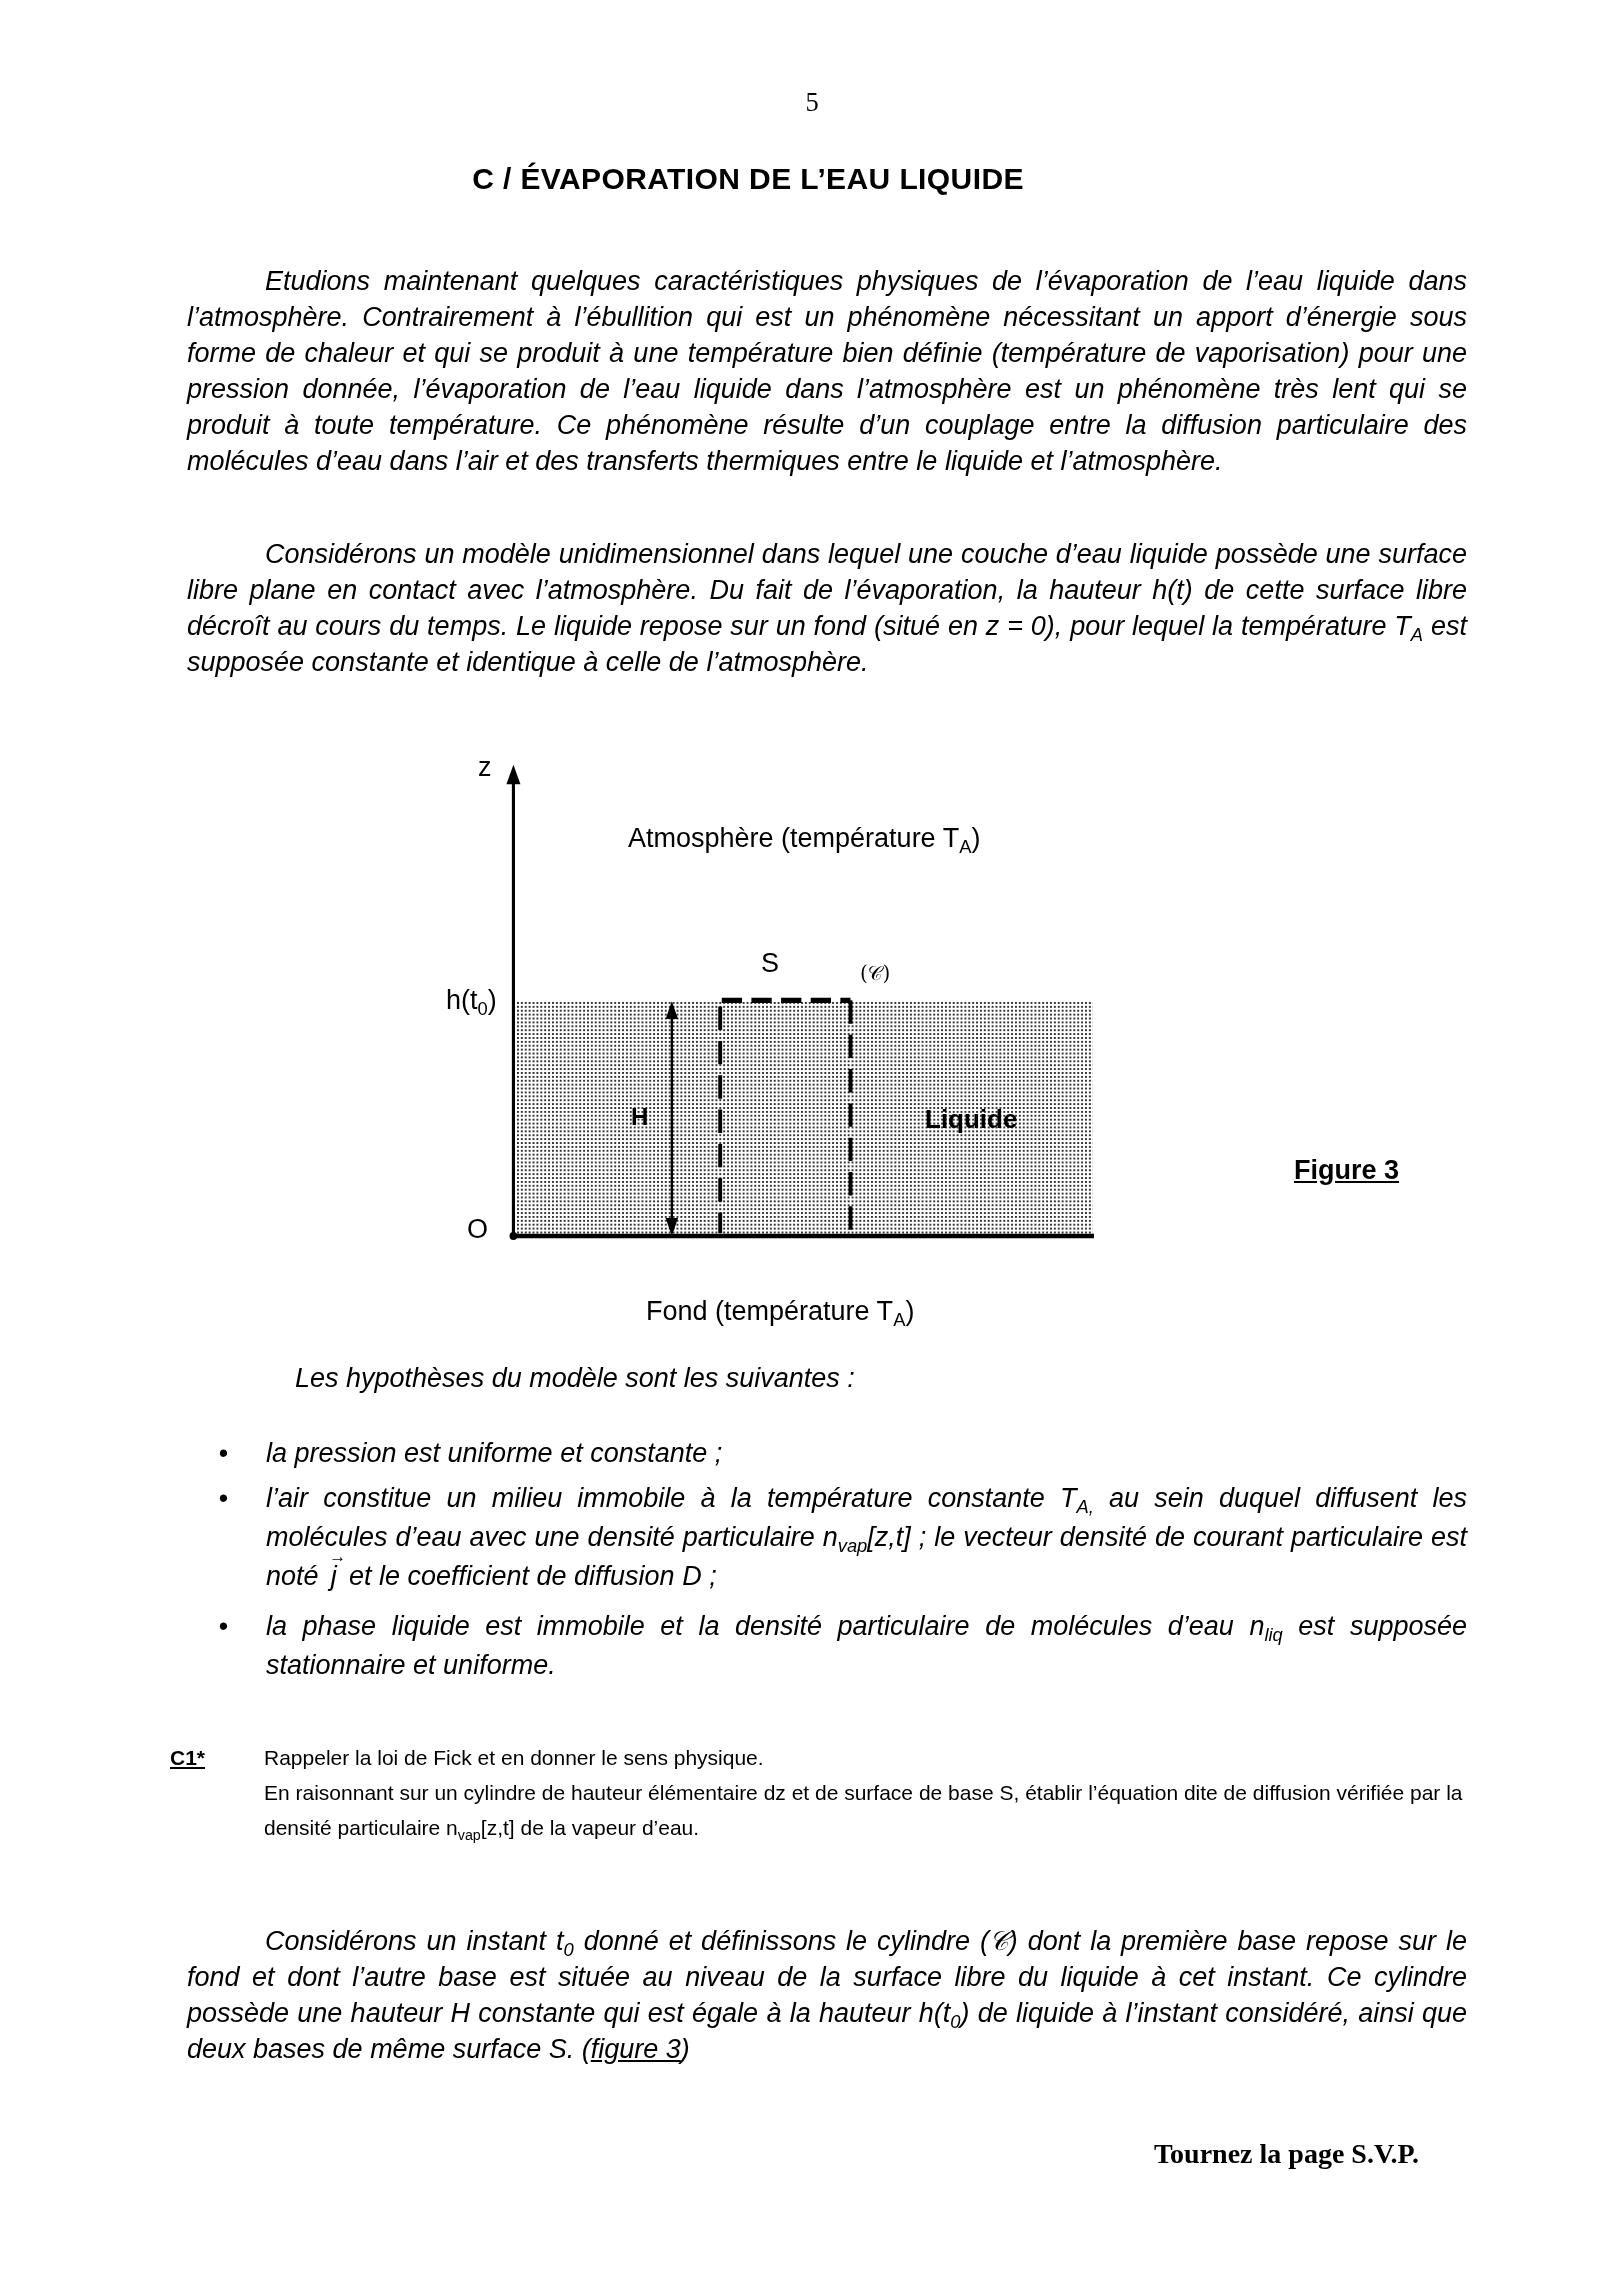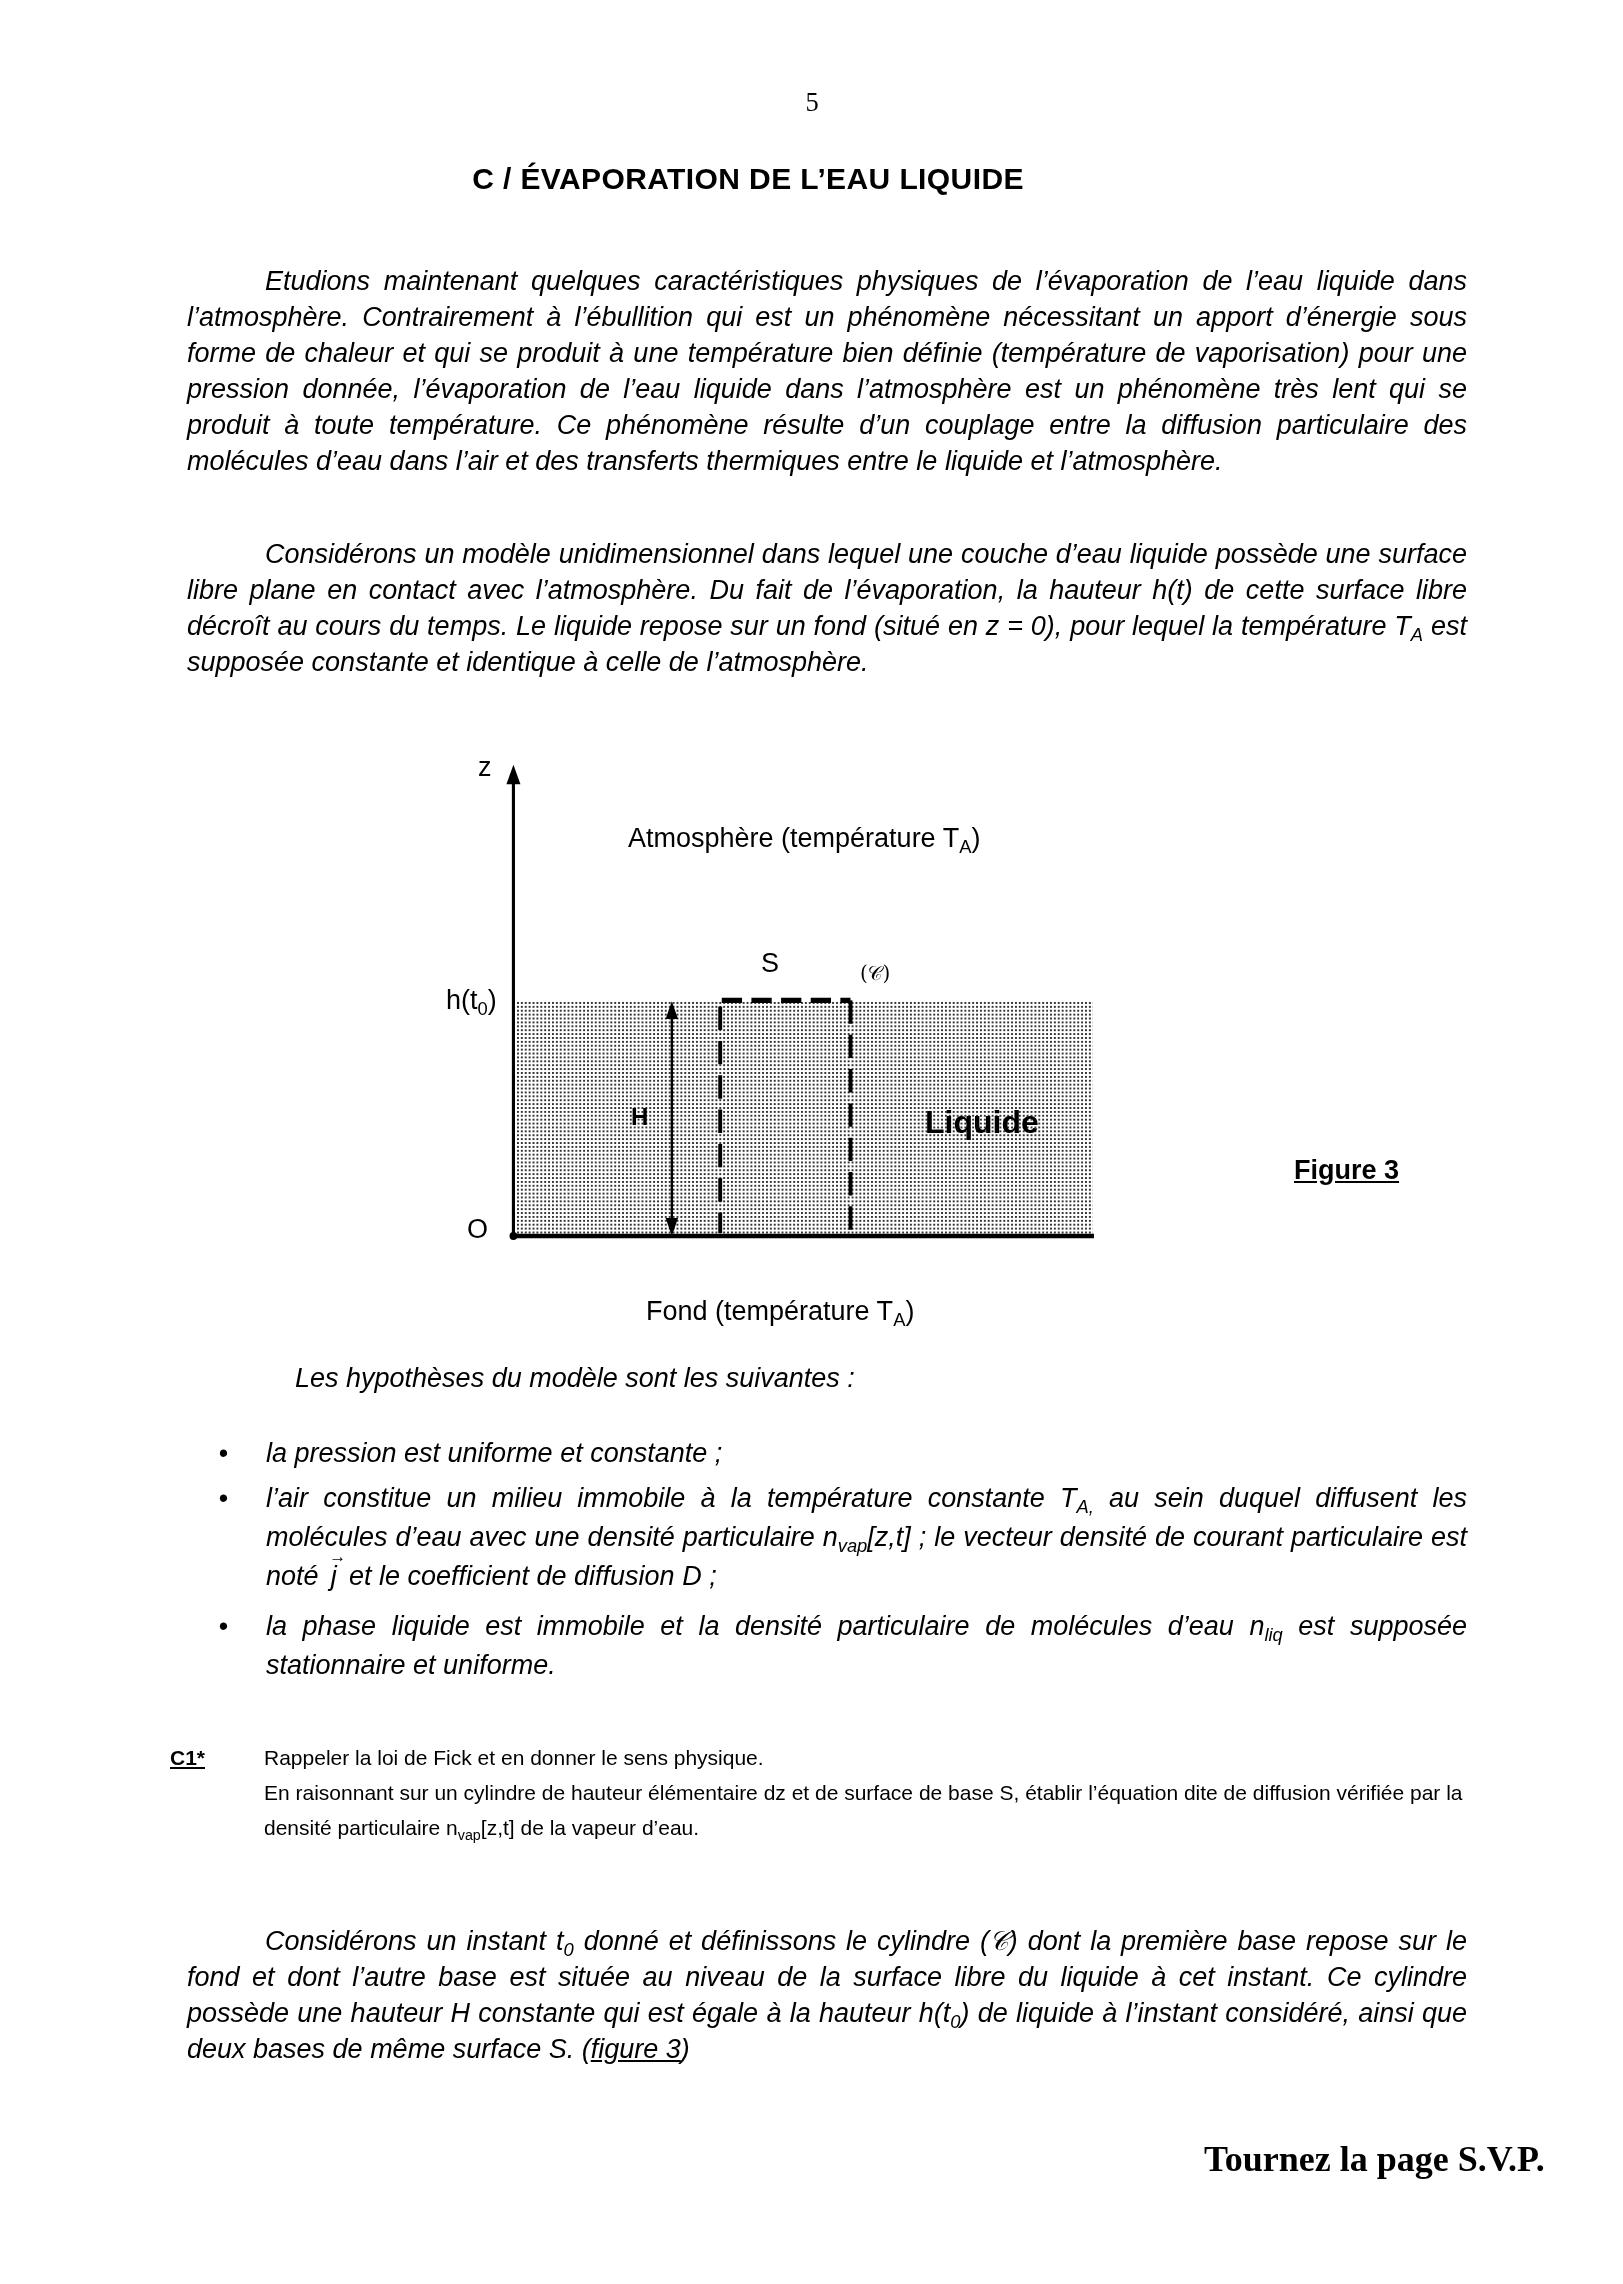--- a/index.html
+++ b/index.html
@@ -16,29 +16,29 @@
   .underline { text-decoration: underline; }
   .intro-hyp { left: 269px; top: 1363px; font-family: "Liberation Sans", sans-serif; font-style: italic; font-size: 27px; margin-left: 26px; }
   .hyp-list { left: 211px; width: 1256px; top: 1434px; font-family: "Liberation Sans", sans-serif; font-style: italic; font-size: 27px; line-height: 39px; list-style: none; margin: 0; padding: 0; }
   .hyp-list li { position: relative; padding-left: 55px; text-align: justify; margin-bottom: 6.2px; }
   .hyp-list li .bullet { position: absolute; left: 7.8px; top: 0; font-style: normal; }
   .vec-j { display: inline-block; position: relative; padding: 0 4.7px; }
   .vec-j::before { content: "\2192"; position: absolute; top: -20px; left: 3.1px; font-size: 17px; font-style: normal; }
   .question { left: 170px; top: 1740px; width: 1303px; font-family: "Liberation Sans", sans-serif; font-size: 21px; line-height: 35px; }
   .question .qlabel { position: absolute; left: 0; top: 0; font-weight: bold; text-decoration: underline; }
   .question .qbody { margin-left: 94px; }
-  .footer { left: 1204px; top: 2138px; font-family: "Liberation Serif", serif; font-weight: bold; font-size: 36px; }
+  .footer { left: 1154px; top: 2138px; font-family: "Liberation Serif", serif; font-weight: bold; font-size: 28px; }
   
   .fig-text { font-family: "Liberation Sans", sans-serif; font-size: 27px; }
   .liquid { left: 516px; top: 1001px; width: 577px; height: 234px;
     background-color: #ffffff;
     background-image: radial-gradient(circle, #333 0.7px, transparent 0.9px);
     background-size: 3.9px 3.9px; }
   .figure-label { left: 1294px; top: 1155px; font-family: "Liberation Sans", sans-serif; font-weight: bold; font-size: 27px; text-decoration: underline; }
-  .liquid-label { left: 925px; top: 1104px; font-family: "Liberation Sans", sans-serif; font-weight: bold; font-size: 32px; }
+  .liquid-label { left: 925px; top: 1104px; font-family: "Liberation Sans", sans-serif; font-weight: bold; font-size: 26px; }
 </style>
 </head>
 <body>
 
 <div class="abs page-num">5</div>
 <div class="abs section-title">C / ÉVAPORATION DE L’EAU LIQUIDE</div>
 
 <div class="abs para indent p1">Etudions maintenant quelques caractéristiques physiques de l’évaporation de l’eau liquide dans l’atmosphère. Contrairement à l’ébullition qui est un phénomène nécessitant un apport d’énergie sous forme de chaleur et qui se produit à une température bien définie (température de vaporisation) pour une pression donnée, l’évaporation de l’eau liquide dans l’atmosphère est un phénomène très lent qui se produit à toute température. Ce phénomène résulte d’un couplage entre la diffusion particulaire des molécules d’eau dans l’air et des transferts thermiques entre le liquide et l’atmosphère.</div>
 
 <div class="abs para indent p2"><span>Considérons un modèle unidimensionnel dans lequel une couche d’eau liquide possède une surface libre plane en contact avec l’atmosphère. Du fait de l’évaporation, la hauteur h(t) de cette surface libre décroît au cours du temps. Le liquide repose sur un fond (situé en z = 0), pour lequel la température T</span><sub>A</sub><span> est supposée constante et identique à celle de l’atmosphère.</span></div>

